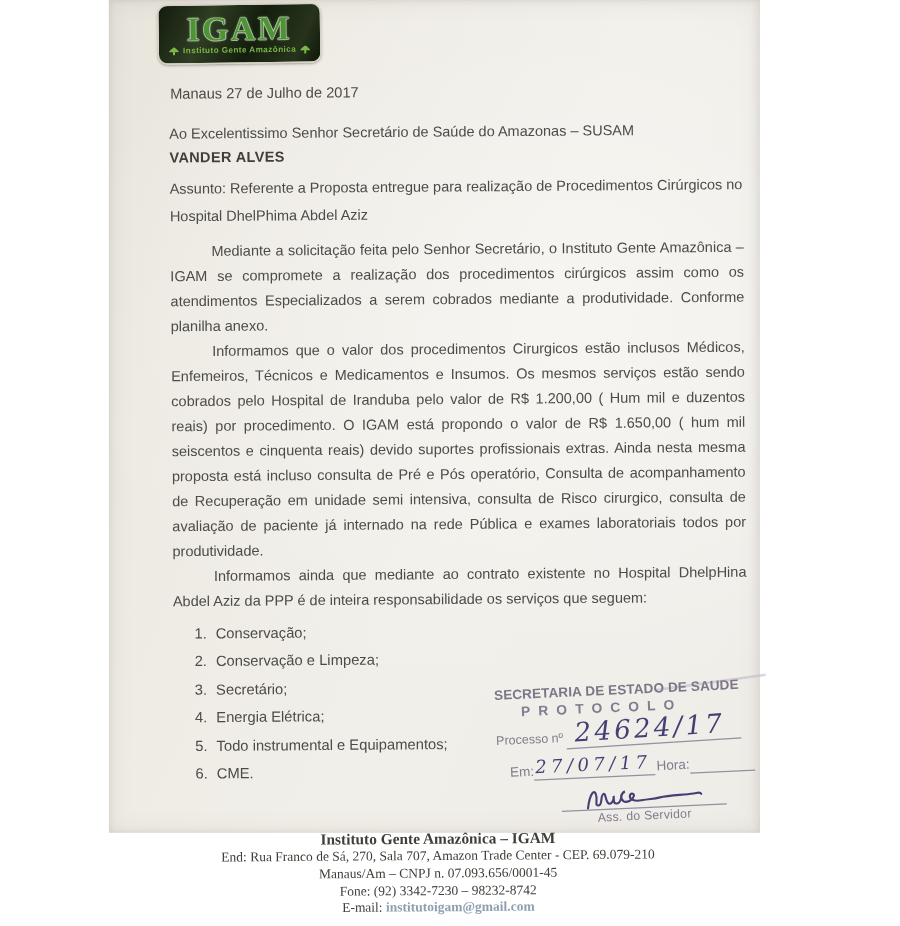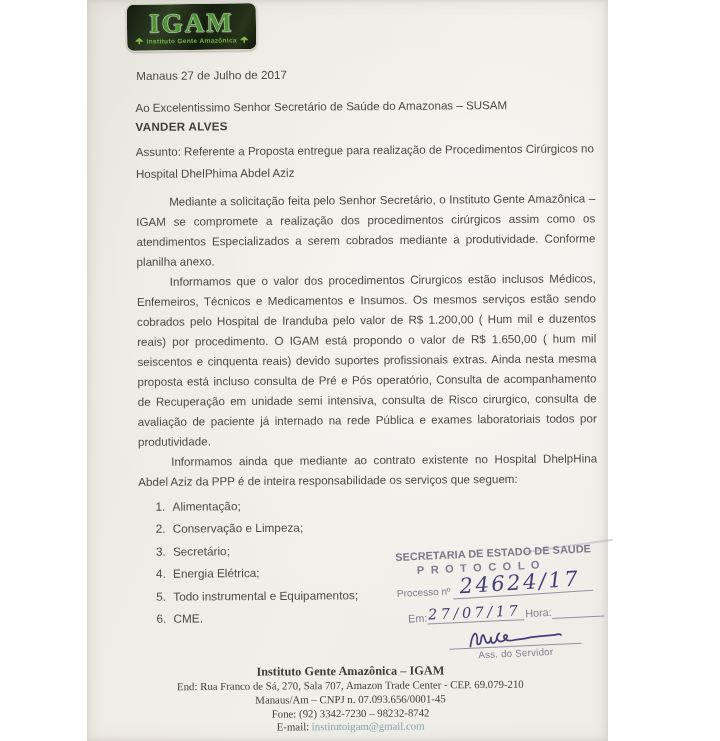--- a/index.html
+++ b/index.html
@@ -3,21 +3,21 @@
 <meta charset="utf-8">
 <title>Scanned Letter</title>
 <style>
   html,body{margin:0;padding:0;}
   body{
     width:720px;height:741px;position:relative;background:#ffffff;
     font-family:"Liberation Sans", sans-serif;overflow:hidden;
   }
   
   .photo{
-    position:absolute;left:87px;top:0;width:521px;height:741px;
+    position:absolute;left:87px;top:0;width:521px;height:666px;
     background:
       radial-gradient(130% 80% at 72% 38%, rgba(255,255,255,0.40), rgba(255,255,255,0) 62%),
       linear-gradient(112deg,#e7e4dc 0%,#edeae3 20%,#f1efe9 55%,#efede8 100%);
     box-shadow: inset 0 0 20px rgba(95,88,70,.10), inset -3px 0 5px rgba(120,112,95,.10), inset 2px 0 4px rgba(120,112,95,.08);
   }
   
   .logo{
     position:absolute;left:39px;top:3px;width:129px;height:46px;
     border-radius:8px;border:1px solid #d6d1c3;
     background:linear-gradient(115deg,#141b0e 0%,#2e3d23 30%,#151e0e 58%,#27331c 85%,#101708 100%);
@@ -81,21 +81,21 @@
     position:absolute;left:436px;top:545px;width:90px;height:2px;
     background:#c0b8c8;opacity:.6;transform:rotate(-8deg);
   }
   
   .footer{
     position:absolute;left:6px;right:0;top:664px;text-align:center;
     font-family:"Liberation Serif", serif;color:#413e38;transform:rotate(-0.4deg);
   }
   .footer-title{font-size:12.3px;font-weight:700;line-height:15px;}
   .footer-line{font-size:10.8px;line-height:13.8px;}
-  .footer-email-addr{color:#8da0b2;}
+  .footer-email-addr{color:#8da0b2;font-weight:bold;}
 </style>
 </head>
 <body>
 
 <div class="photo">
 
   <div class="logo">
     <div class="logo-acronym">IGAM</div>
     <div class="logo-sub">
       <svg width="8" height="7" viewBox="0 0 8 7">
@@ -118,21 +118,21 @@
 
     <div class="subject">Assunto: Referente a Proposta entregue para realização de Procedimentos Cirúrgicos no Hospital DhelPhima Abdel Aziz</div>
 
     <p class="para first">Mediante a solicitação feita pelo Senhor Secretário,  o Instituto Gente Amazônica – IGAM se compromete a realização dos procedimentos cirúrgicos assim como os atendimentos Especializados a serem cobrados mediante a  produtividade. Conforme planilha anexo.</p>
     <p class="para">Informamos que o valor dos procedimentos Cirurgicos estão  inclusos Médicos, Enfemeiros, Técnicos e Medicamentos e Insumos. Os mesmos  serviços estão sendo cobrados pelo Hospital de Iranduba pelo valor de  R$ 1.200,00 ( Hum mil e duzentos reais) por procedimento. O IGAM está propondo o  valor de R$ 1.650,00 ( hum  mil seiscentos e cinquenta reais) devido suportes profissionais extras.   Ainda nesta mesma proposta está incluso consulta de Pré e Pós operatório, Consulta de acompanhamento de Recuperação em unidade semi intensiva, consulta de Risco cirurgico, consulta de avaliação de paciente já internado na rede Pública e exames laboratoriais todos por produtividade.</p>
     <p class="para">Informamos ainda que mediante ao contrato existente no Hospital DhelpHina Abdel Aziz da PPP é de inteira responsabilidade os serviços que seguem:</p>
 
     <ol class="svc-list">
       <li>
           <span class="num">1.</span>
-          <span>Alimentação;</span>
+          <span>Conservação;</span>
         </li>
       <li>
           <span class="num">2.</span>
           <span>Conservação e Limpeza;</span>
         </li>
       <li>
           <span class="num">3.</span>
           <span>Secretário;</span>
         </li>
       <li>

